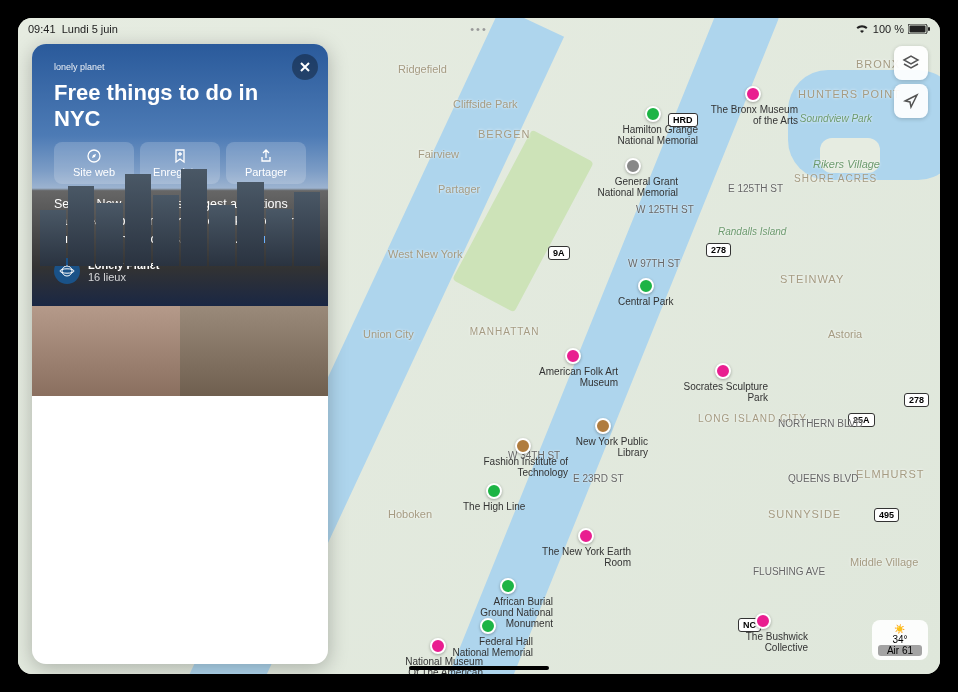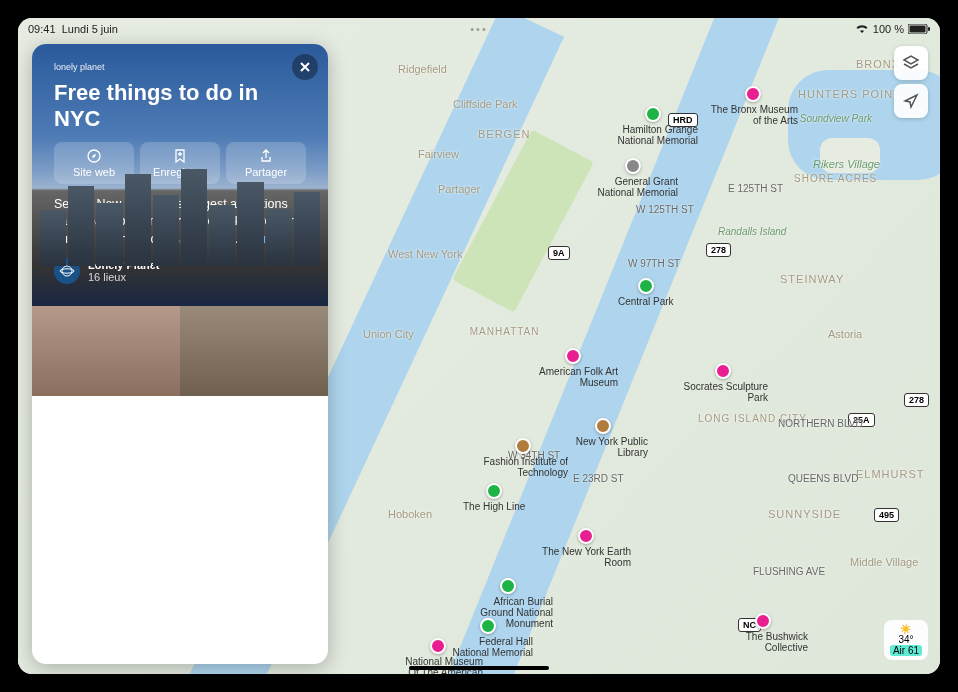--- a/index.html
+++ b/index.html
@@ -190,21 +190,21 @@
         </svg>
 </div>
 <div class="map-btn" style="top:66px">
   <svg width="16" height="16" viewBox="0 0 16 16">
           <path d="M2 8l12-6-6 12-1-5z" fill="none" stroke="#555" stroke-width="1.5"></path>
         </svg>
 </div>
 <div class="weather">
   <div style="font-size:9px">☀️</div>
   <div>34°</div>
-  <div style="background:#5eead4;border-radius:3px;padding:0 3px">Air 61</div>
+  <div style="background:#a3a3a3;border-radius:3px;padding:0 9px">Air 61</div>
 </div>
 
 <div class="panel">
   <div class="cover">
     <div class="skyline">
       <div class="bldg" style="height:55%"></div>
             <div class="bldg" style="height:78%"></div>
       <div class="bldg" style="height:62%"></div>
             <div class="bldg" style="height:90%"></div>
       <div class="bldg" style="height:70%"></div>

